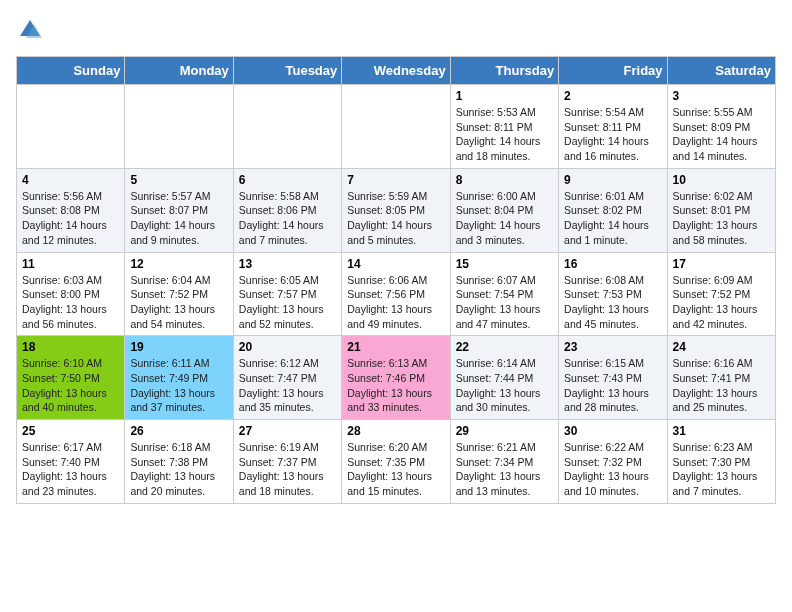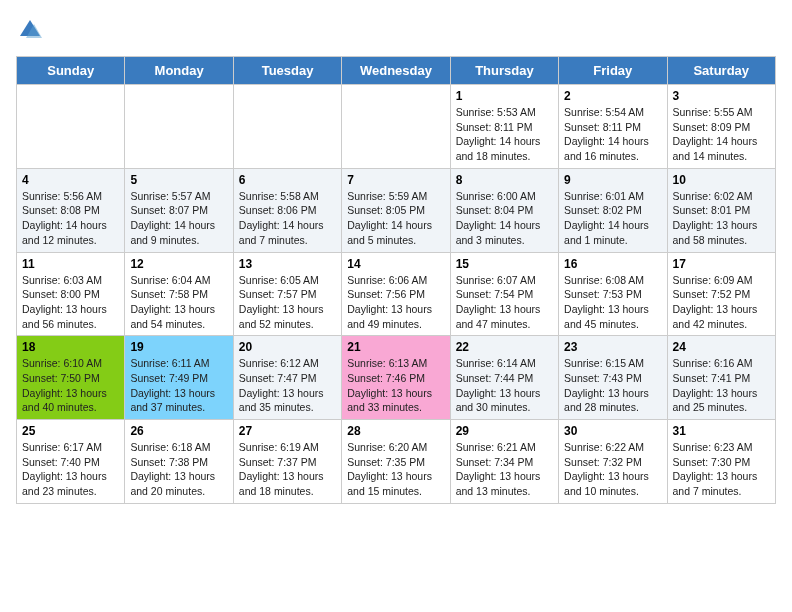--- a/index.html
+++ b/index.html
@@ -48,21 +48,21 @@
     }
     .calendar-table {
       width: 100%;
       border-collapse: collapse;
       font-size: 11px;
     }
     .calendar-table th {
       background-color: #3a7bbf;
       color: #fff;
       padding: 6px 4px;
-      text-align: center;
+      text-align: right;
       font-size: 13px;
       font-weight: bold;
       border: 1px solid #ccc;
     }
     .calendar-table td {
       border: 1px solid #ccc;
       padding: 4px 5px;
       vertical-align: top;
       width: calc(100%/7);
       min-height: 80px;
@@ -201,21 +201,21 @@
         <td>
           <div class="day-num">11</div>
           <div class="cell-content">Sunrise: 6:03 AM
 Sunset: 8:00 PM
 Daylight: 13 hours
 and 56 minutes.</div>
         </td>
         <td>
           <div class="day-num">12</div>
           <div class="cell-content">Sunrise: 6:04 AM
-Sunset: 7:58 PM
+Sunset: 7:52 PM
 Daylight: 13 hours
 and 54 minutes.</div>
         </td>
         <td>
           <div class="day-num">13</div>
           <div class="cell-content">Sunrise: 6:05 AM
 Sunset: 7:57 PM
 Daylight: 13 hours
 and 52 minutes.</div>
         </td>

